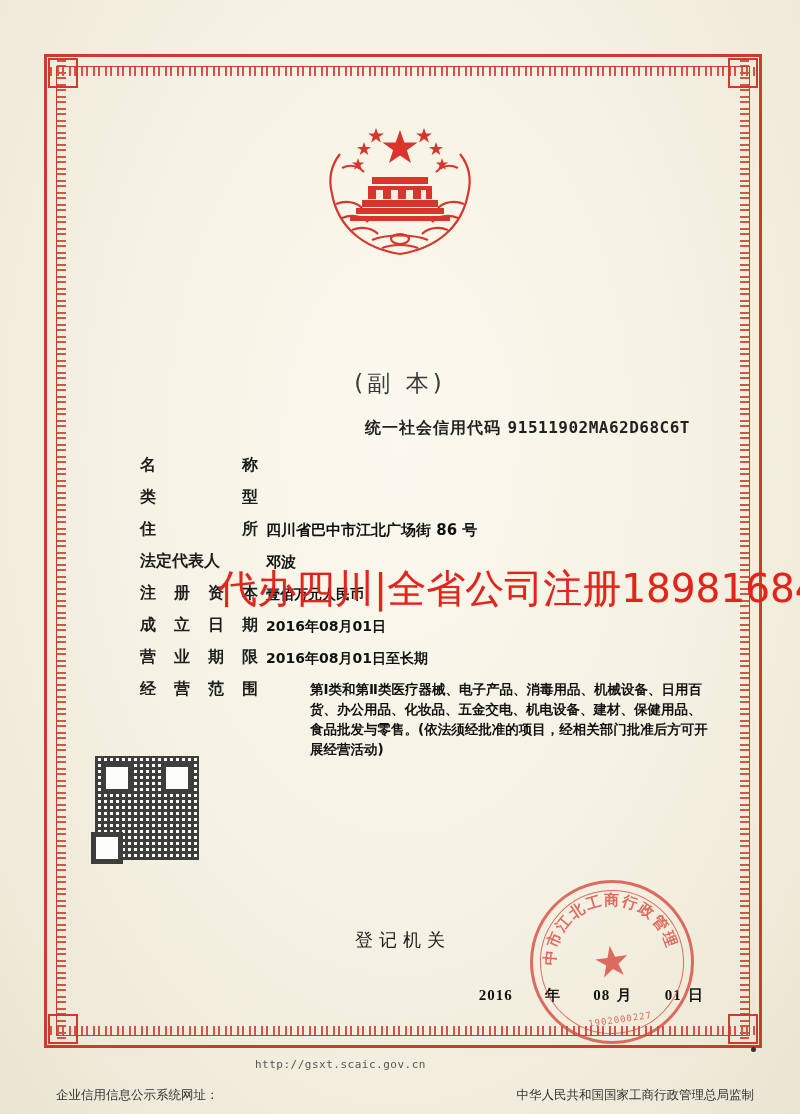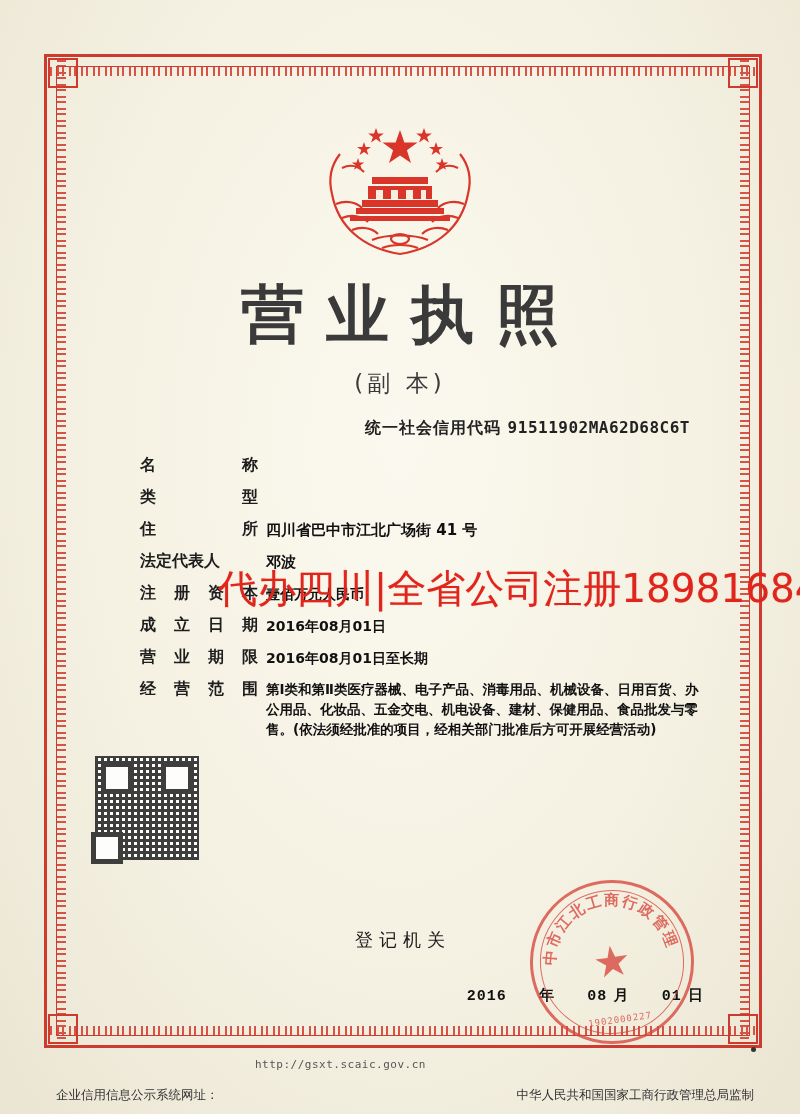--- a/index.html
+++ b/index.html
@@ -80,21 +80,21 @@
     width:118px;flex:0 0 118px;
     font-size:16px;font-weight:700;color:#1d1d1d;
     display:flex;justify-content:space-between;
     letter-spacing:0;
   }
   .label span{display:inline-block;}
   .value{
     flex:1;font-size:15px;color:#111;font-weight:700;padding-left:8px;line-height:22px;
   }
   .value.small{font-size:14px;font-weight:700;}
-  .value.scope{font-size:13.5px;font-weight:700;line-height:20px;}
+  .value.scope{font-size:13.5px;font-weight:700;line-height:20px;margin-left:44px;}
 
   
   .watermark{
     position:absolute;left:218px;top:562px;
     font-size:39px;color:#e0261c;font-weight:400;
     letter-spacing:0;white-space:nowrap;
     text-shadow:0 0 1px rgba(224,38,28,.4);
   }
   
   .qr{
@@ -117,21 +117,21 @@
   
   .authority{
     position:absolute;left:0;right:0;top:928px;text-align:center;
     font-size:18px;font-weight:400;letter-spacing:6px;color:#1d1d1d;
     padding-left:6px;
   }
   .datebar{
     position:absolute;right:96px;top:986px;
     font-size:15px;color:#111;font-weight:700;letter-spacing:1px;
   }
-  .datebar b{font-family:Liberation Mono, monospace;font-weight:700;}
+  .datebar b{font-family:Liberation Serif, serif;font-weight:700;}
   .datebar .gap{display:inline-block;width:26px;}
 
   
   .seal{
     position:absolute;left:530px;top:880px;width:158px;height:158px;
     border:3px solid #d8463c;border-radius:50%;
     color:#d8463c;opacity:.78;
     transform:rotate(-8deg);
   }
   .seal .ring{position:absolute;inset:7px;border:1px solid #d8463c;border-radius:50%;}
@@ -222,21 +222,20 @@
         <polygon points="112,20 114,25.5 119.8,25.5 115.1,28.9 116.9,34.5 112,31.1 107.1,34.5 108.9,28.9 104.2,25.5 110,25.5"></polygon>
         <polygon points="64,20 66,25.5 71.8,25.5 67.1,28.9 68.9,34.5 64,31.1 59.1,34.5 60.9,28.9 56.2,25.5 62,25.5"></polygon>
         <polygon points="124,34 125.7,39 131,39 126.7,42 128.4,47 124,44 119.6,47 121.3,42 117,39 122.3,39"></polygon>
         <polygon points="52,34 53.7,39 59,39 54.7,42 56.4,47 52,44 47.6,47 49.3,42 45,39 50.3,39"></polygon>
         <polygon points="130,50 131.5,54.5 136.2,54.5 132.4,57.2 133.9,61.7 130,58.9 126.1,61.7 127.6,57.2 123.8,54.5 128.5,54.5"></polygon>
         <polygon points="46,50 47.5,54.5 52.2,54.5 48.4,57.2 49.9,61.7 46,58.9 42.1,61.7 43.6,57.2 39.8,54.5 44.5,54.5"></polygon>
       </g>
     </svg>
   </div>
 
-  <div class="title">营业执照</div>
   <div class="subtitle">(副 本)</div>
 
   <div class="credit-code">
     <span>统一社会信用代码</span>
     <span class="code">91511902MA62D68C6T</span>
   </div>
 
   <div class="fields">
     <div class="row">
       <div class="label">
@@ -248,21 +247,21 @@
       <div class="label">
           <span>类</span>
           <span>型</span>
         </div>
     </div>
     <div class="row">
       <div class="label">
           <span>住</span>
           <span>所</span>
         </div>
-      <div class="value">四川省巴中市江北广场街 41 号</div>
+      <div class="value">四川省巴中市江北广场街 86 号</div>
     </div>
     <div class="row">
       <div class="label">
           <span>法定代表人</span>
         </div>
       <div class="value">邓波</div>
     </div>
     <div class="row">
       <div class="label">
           <span>注</span>

